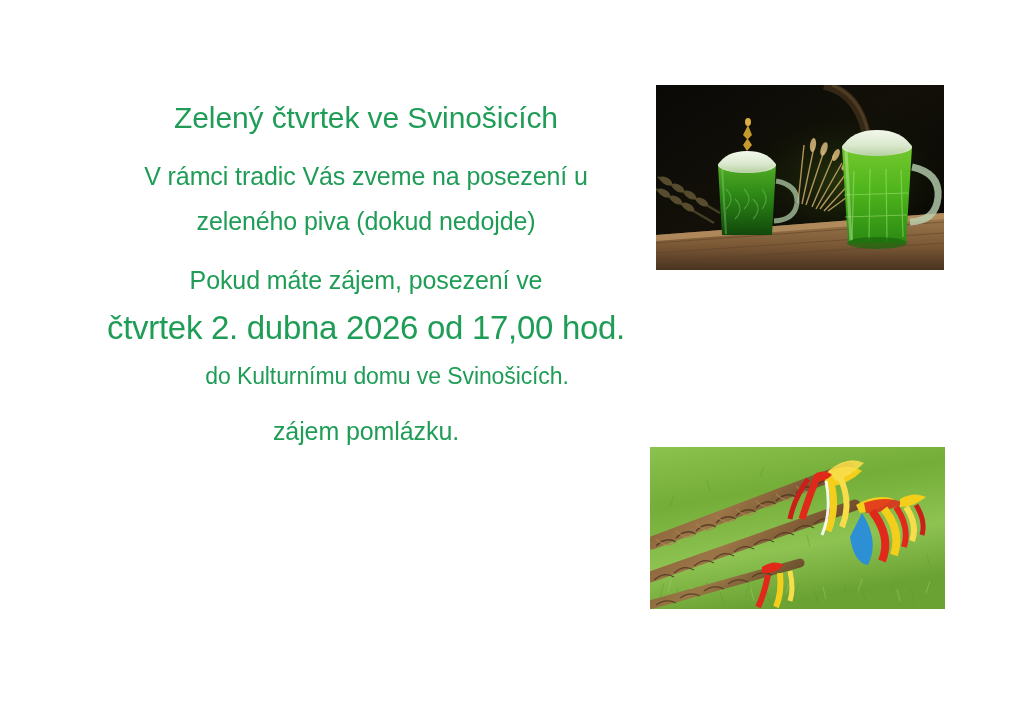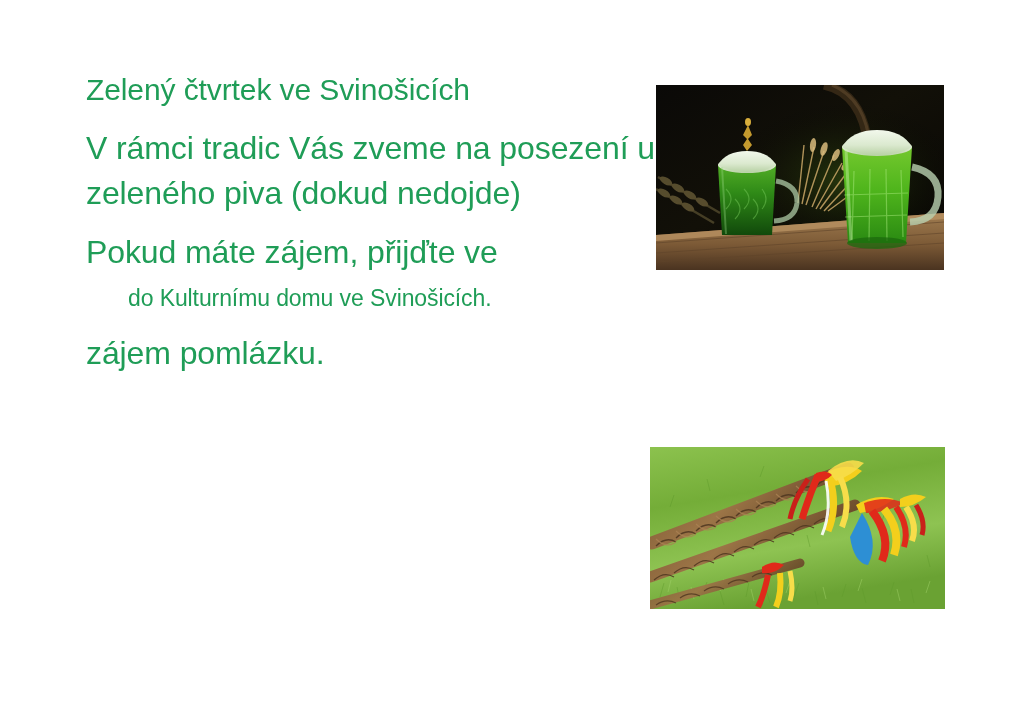--- a/index.html
+++ b/index.html
@@ -20,39 +20,40 @@
   .page {
     position: absolute;
     inset: 0;
     background: #ffffff;
   }
 
   
   .text-column {
     position: absolute;
     left: 86px;
-    top: 68px;
+    top: 96px;
     width: 560px;
+    text-align: center;
   }
 
   .line {
     color: #1F9D57;
     font-weight: 400;
     white-space: pre;
     letter-spacing: -0.1px;
   }
 
   .heading {
     font-size: 30px;
     line-height: 44px;
     margin-bottom: 14px;
   }
 
   .para {
-    font-size: 32px;
+    font-size: 25px;
     line-height: 45px;
   }
 
   .gap-sm { height: 10px; }
   .gap-md { height: 14px; }
 
   .bigdate {
     font-size: 33px;
     line-height: 50px;
     letter-spacing: -0.3px;
@@ -98,23 +99,24 @@
     <div class="line heading">Zelený čtvrtek ve Svinošicích</div>
 
     <div>
       <div class="line para">V rámci tradic Vás zveme na posezení u</div>
       <div class="line para">zeleného piva (dokud nedojde)</div>
     </div>
 
     <div class="gap-md"></div>
 
     <div>
-      <div class="line para">Pokud máte zájem, přijďte ve</div>
+      <div class="line para">Pokud máte zájem, posezení ve</div>
     </div>
 
+    <div class="line bigdate">čtvrtek 2. dubna 2026 od 17,00 hod.</div>
 
     <div class="line small-line">do Kulturnímu domu ve Svinošicích.</div>
 
     <div class="gap-sm"></div>
 
     <div>
       <div class="line para">zájem pomlázku.</div>
     </div>
 
   </div>

